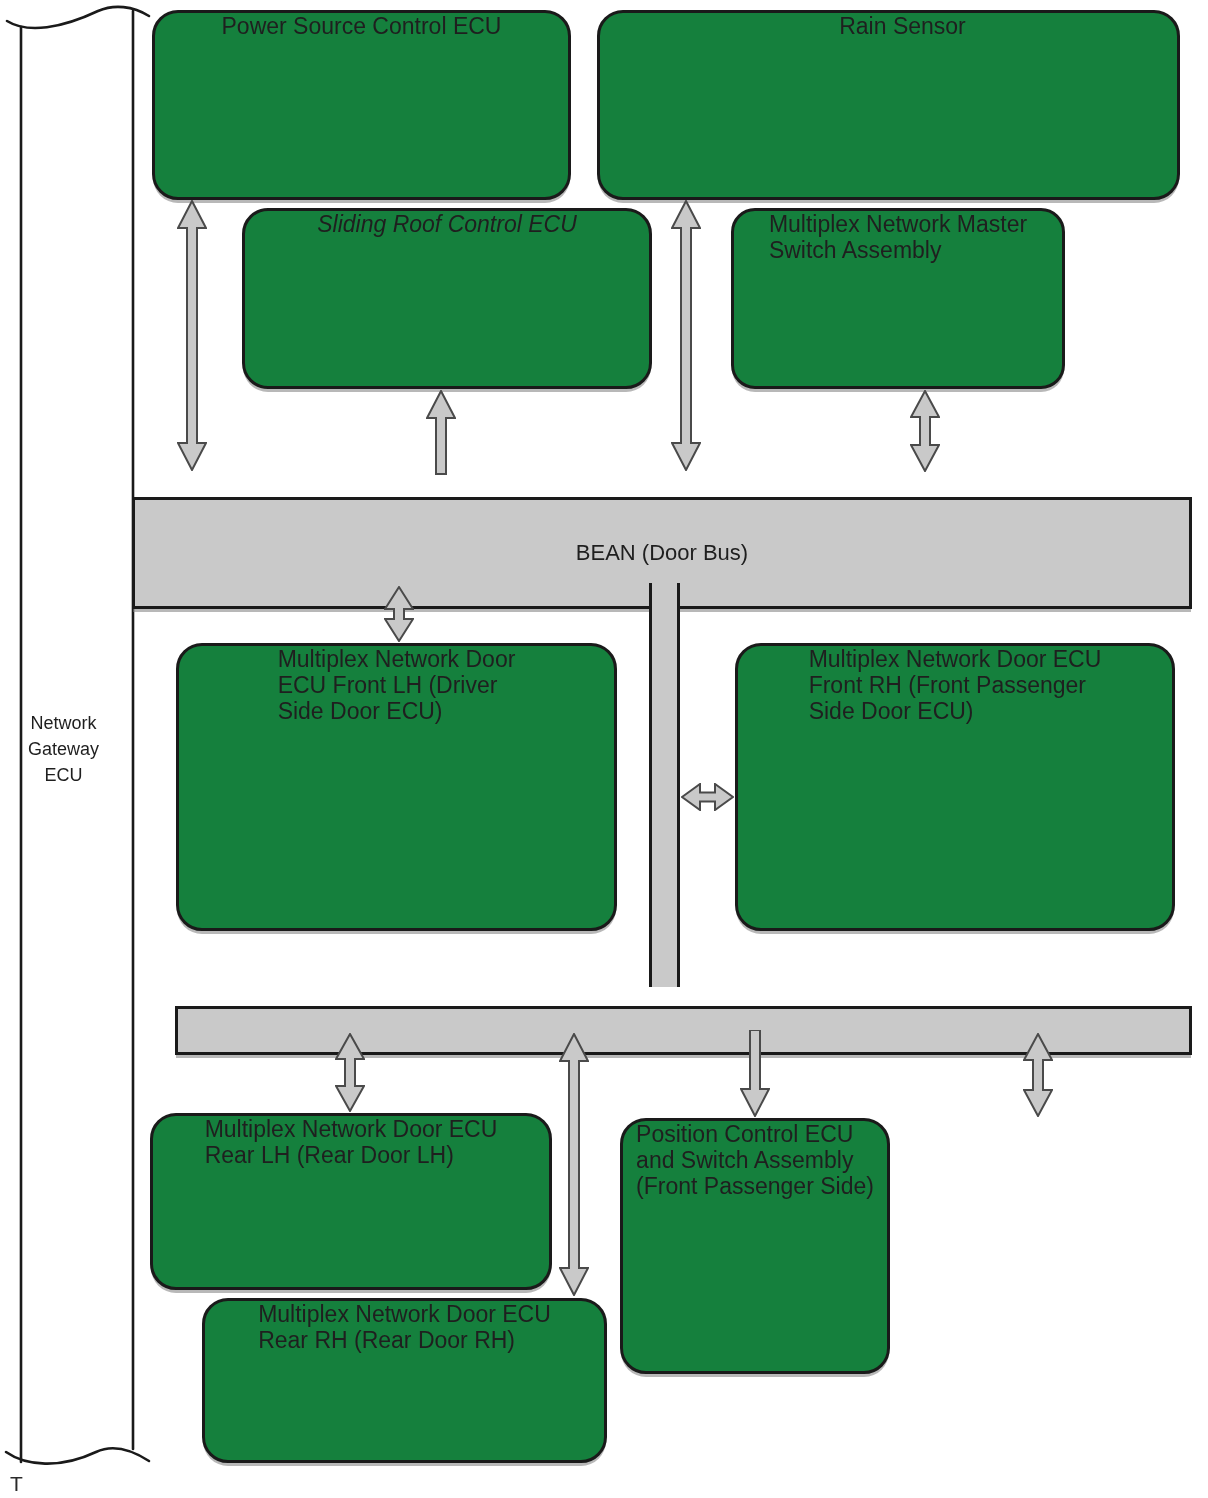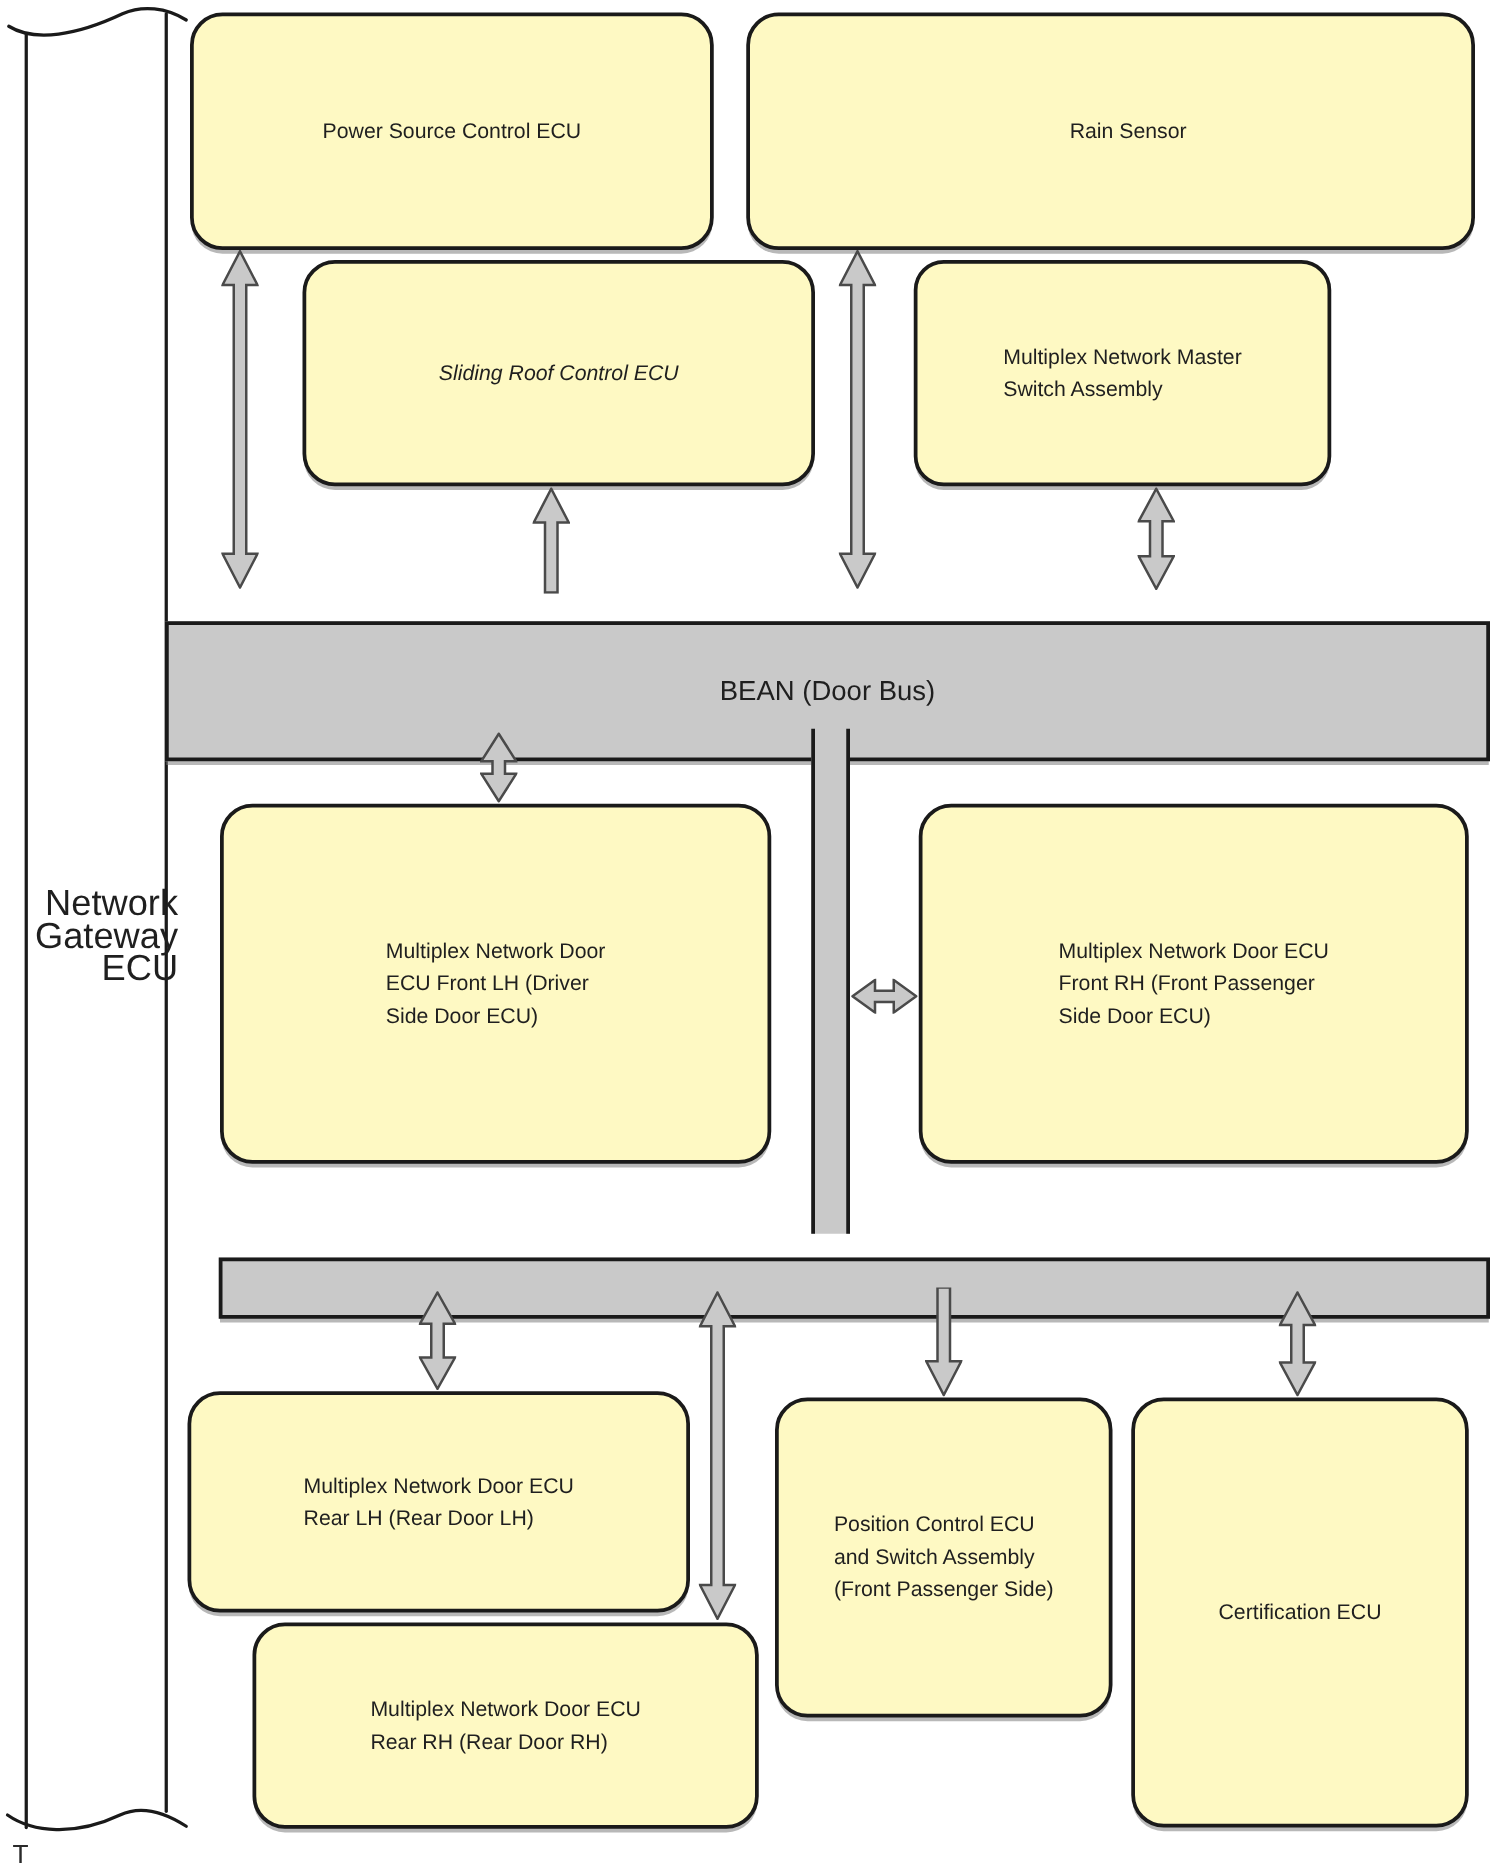--- a/index.html
+++ b/index.html
@@ -8,27 +8,26 @@
     position:relative;
     width:1208px;height:1498px;
     background:#ffffff;
     font-family:"Liberation Sans", sans-serif;
     color:#1f1f1f;
     overflow:hidden;
   }
   .node{
     position:absolute;
     box-sizing:border-box;
-    background:#fef9c3;
+    background:#15803d;
     border:3px solid var(--border,#1a1a1a);
     border-radius:26px;
     display:flex;
-    align-items:center;
     justify-content:center;
-    font-size:17px;
+    font-size:23px;
     line-height:26px;
     box-shadow:0 4px 0 -1px rgba(125,125,125,.55);
     z-index:1;
   }
   .bus{
     position:absolute;
     box-sizing:border-box;
     background:var(--bus_fill,#c9c9c9);
     border:3px solid var(--border,#1a1a1a);
     display:flex;
@@ -54,21 +53,21 @@
   .arrow path{
     fill:var(--arrow_fill,#c9c9c9);
     stroke:var(--arrow_stroke,#4a4a4a);
     stroke-width:2;
     stroke-linejoin:miter;
   }
   .gw-svg{position:absolute;left:0;top:0;z-index:1;}
   .gw-svg path{fill:none;stroke:var(--border,#1a1a1a);stroke-width:2.6;stroke-linecap:round;}
   .gw-label{
     position:absolute;left:28px;top:710px;
-    font-size:29px;line-height:26px;text-align:right;z-index:2;
+    font-size:18px;line-height:26px;text-align:center;z-index:2;
   }
   .gw-label span{display:block;}
   .t-note{
     position:absolute;left:10px;top:1472px;
     font-size:21px;color:#2a2a2a;z-index:2;
   }
   
   .n-power     {left:152px;top:10px;  width:419px;height:190px;}
   .n-rain      {left:597px;top:10px;  width:583px;height:190px;padding-left:28px;}
   .n-roof      {left:242px;top:208px; width:410px;height:181px;font-style:italic;}
@@ -151,23 +150,20 @@
       <span>Rear RH (Rear Door RH)</span>
     </div>
   </div>
   <div class="node n-position">
     <div class="lines">
       <span>Position Control ECU</span>
       <span>and Switch Assembly</span>
       <span>(Front Passenger Side)</span>
     </div>
   </div>
-  <div class="node n-cert">
-    <span class="center-label">Certification ECU</span>
-  </div>
 
   <svg class="arrow" style="left:177px;top:200px;" width="30" height="271" viewBox="0 0 30 271">
     <path d="M15,1 L29,28 L20,28 L20,243 L29,243 L15,270 L1,243 L10,243 L10,28 L1,28 Z"></path>
   </svg>
   <svg class="arrow" style="left:426px;top:390px;" width="30" height="85" viewBox="0 0 30 85">
     <path d="M15,1 L29,28 L20,28 L20,84 L10,84 L10,28 L1,28 Z"></path>
   </svg>
   <svg class="arrow" style="left:671px;top:200px;" width="30" height="271" viewBox="0 0 30 271">
     <path d="M15,1 L29,28 L20,28 L20,243 L29,243 L15,270 L1,243 L10,243 L10,28 L1,28 Z"></path>
   </svg>

